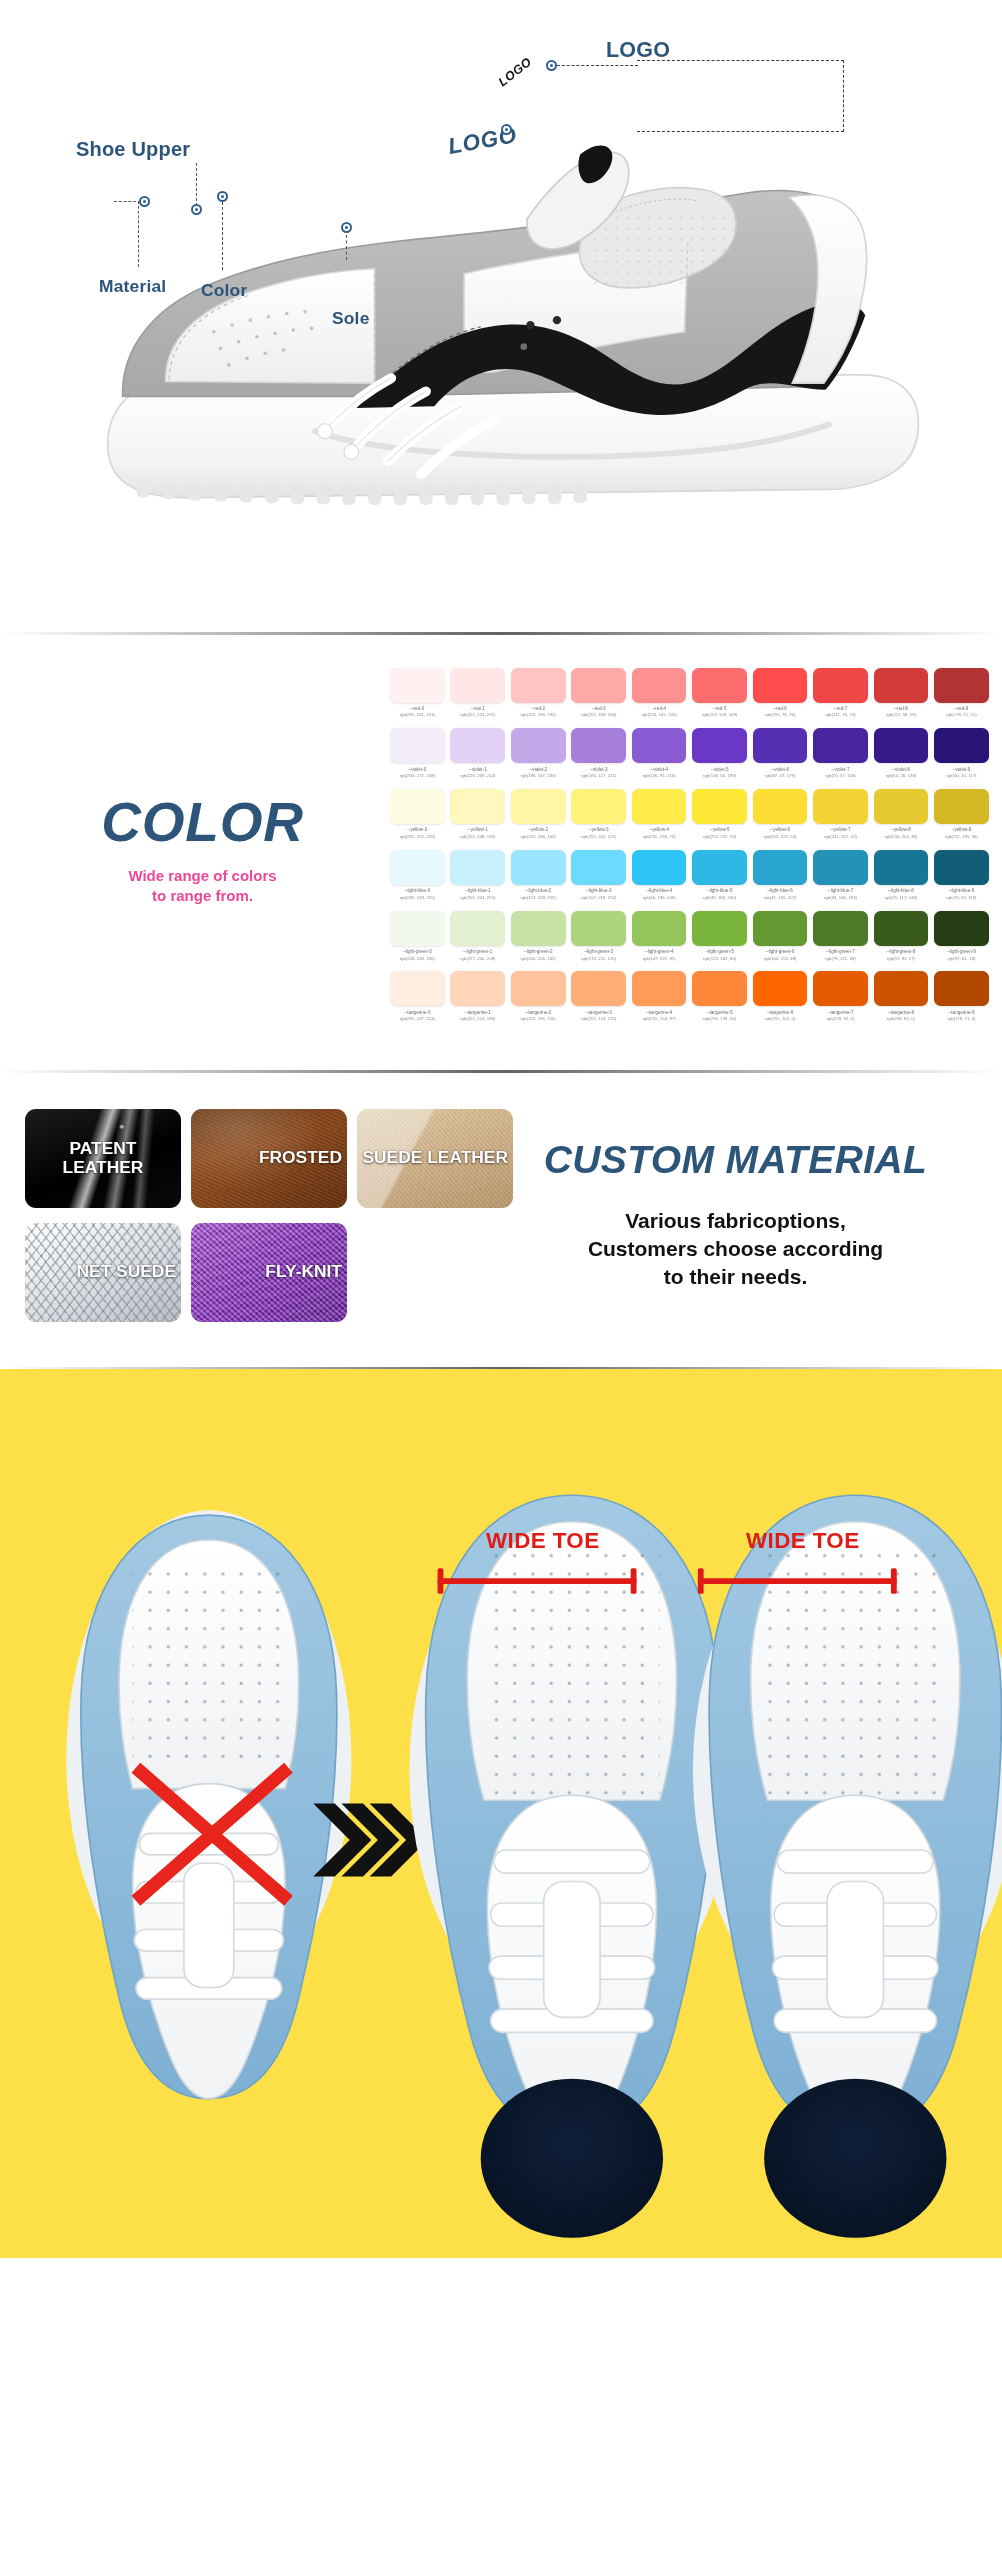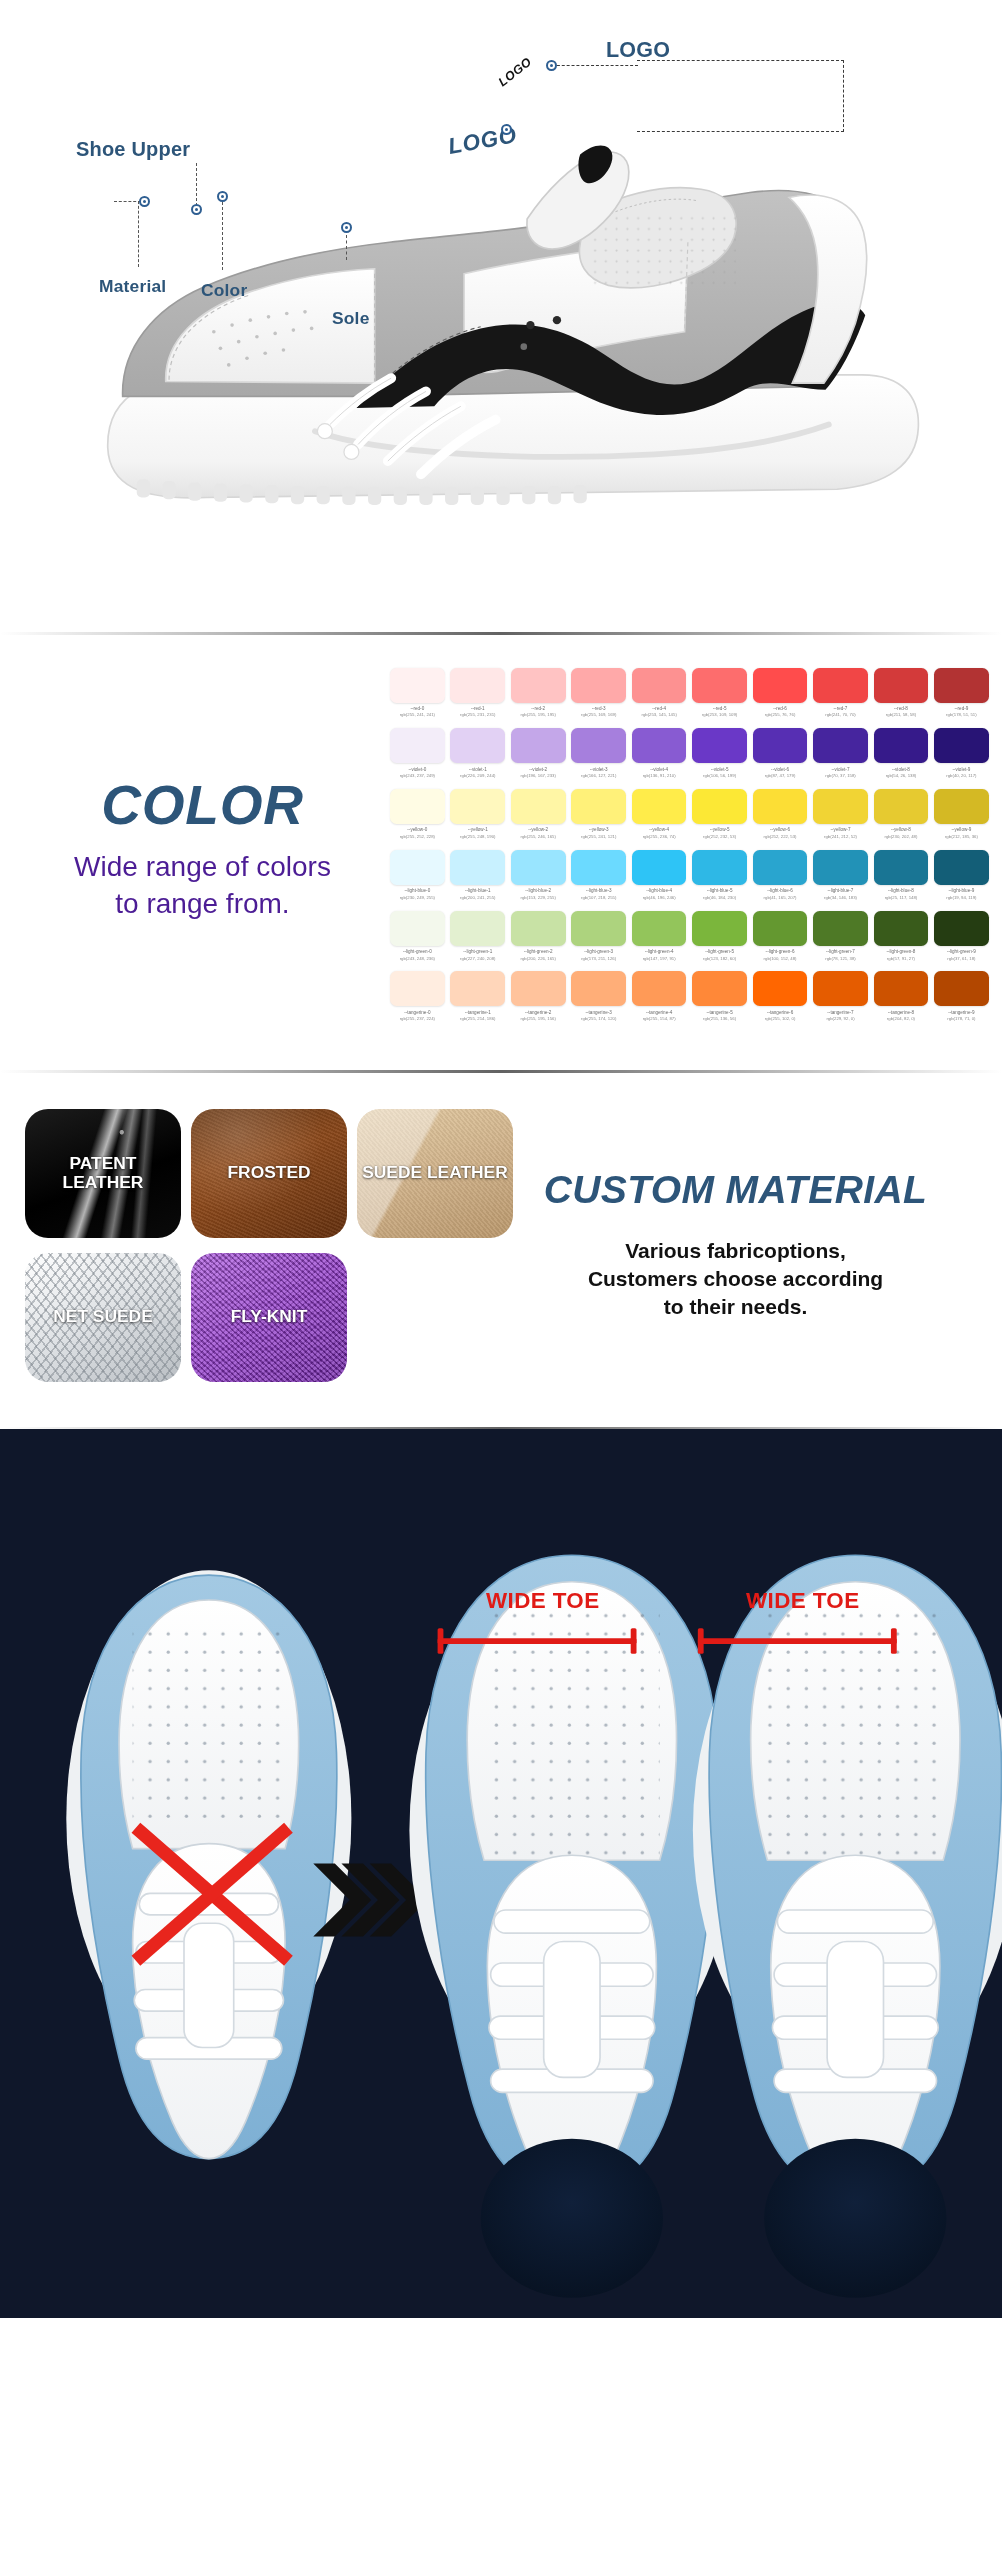--- a/index.html
+++ b/index.html
@@ -73,22 +73,22 @@
   .sec-color { position: relative; width: 1002px; padding: 33px 0 38px; background: #fff; }
   .color-inner { display: flex; align-items: center; }
   .color-left {
     width: 390px; flex: 0 0 390px; text-align: center; padding-left: 15px;
   }
   .color-title {
     font-size: 55px; font-weight: bold; font-style: italic;
     color: #2d5579; letter-spacing: 0.8px; line-height: 1;
   }
   .color-sub {
-    margin-top: 16.6px; font-size: 28px; font-weight: normal;
-    color: #4c1d95; line-height: 1.3;
+    margin-top: 16.6px; font-size: 15px; font-weight: bold;
+    color: #ec4899; line-height: 1.3;
   }
   .swatch-grid { flex: 1; padding-right: 13.3px; }
   .swatch-row { display: flex; gap: 5.8px; margin-bottom: 10.8px; }
   .swatch-cell { flex: 1; text-align: center; }
   .swatch-chip {
     width: 100%; height: 35px; border-radius: 6.6px;
     box-shadow: 0 0.8px 1.7px rgba(0,0,0,.10);
   }
   .swatch-name {
     margin-top: 3.3px; font-size: 4.6px; color: #6b6b6b; white-space: nowrap;
@@ -99,41 +99,41 @@
 
   
   .sec-material { position: relative; width: 1002px; padding: 36px 0 45px; background: #fff; }
   .mat-inner { display: flex; align-items: center; }
   .mat-tiles {
     width: 481px; flex: 0 0 481px;
     display: grid; grid-template-columns: repeat(3, 156px);
     gap: 15px 10px; padding-left: 25px;
   }
   .mat-tile {
-    position: relative; height: 129px; border-radius: 23px; overflow: hidden;
-    display: flex; align-items: center; justify-content: center;
+    position: relative; height: 99px; border-radius: 11px; overflow: hidden;
+    display: flex; align-items: center; justify-content: flex-end;
   }
   .mat-tex { position: absolute; inset: 0; }
   .mat-label {
     position: relative; z-index: 2; color: #fff; font-weight: bold;
     font-size: 17.4px; line-height: 1.12; text-align: center;
     text-shadow: 0 0.8px 2.5px rgba(0,0,0,.55), 0 0 1.7px rgba(0,0,0,.4);
     padding: 0 5px;
   }
   .mat-right { flex: 1; text-align: center; padding-right: 12px; }
   .mat-title {
     font-size: 39px; font-weight: bold; font-style: italic;
     color: #2d5579; letter-spacing: 0.4px; line-height: 1;
   }
   .mat-sub {
     margin-top: 28px; font-size: 21px; font-weight: bold; color: #111; line-height: 1.32;
   }
 
   
-  .sec-toe { position: relative; width: 1002px; height: 889px; background: #0f172a; }
+  .sec-toe { position: relative; width: 1002px; height: 889px; background: #fde047; }
 </style>
 </head>
 <body>
 
 <div class="page">
 
   <section class="sec-anno">
 
     <div class="shoe-wrap">
       <svg viewBox="0 0 1209 762" width="1002" height="632">

